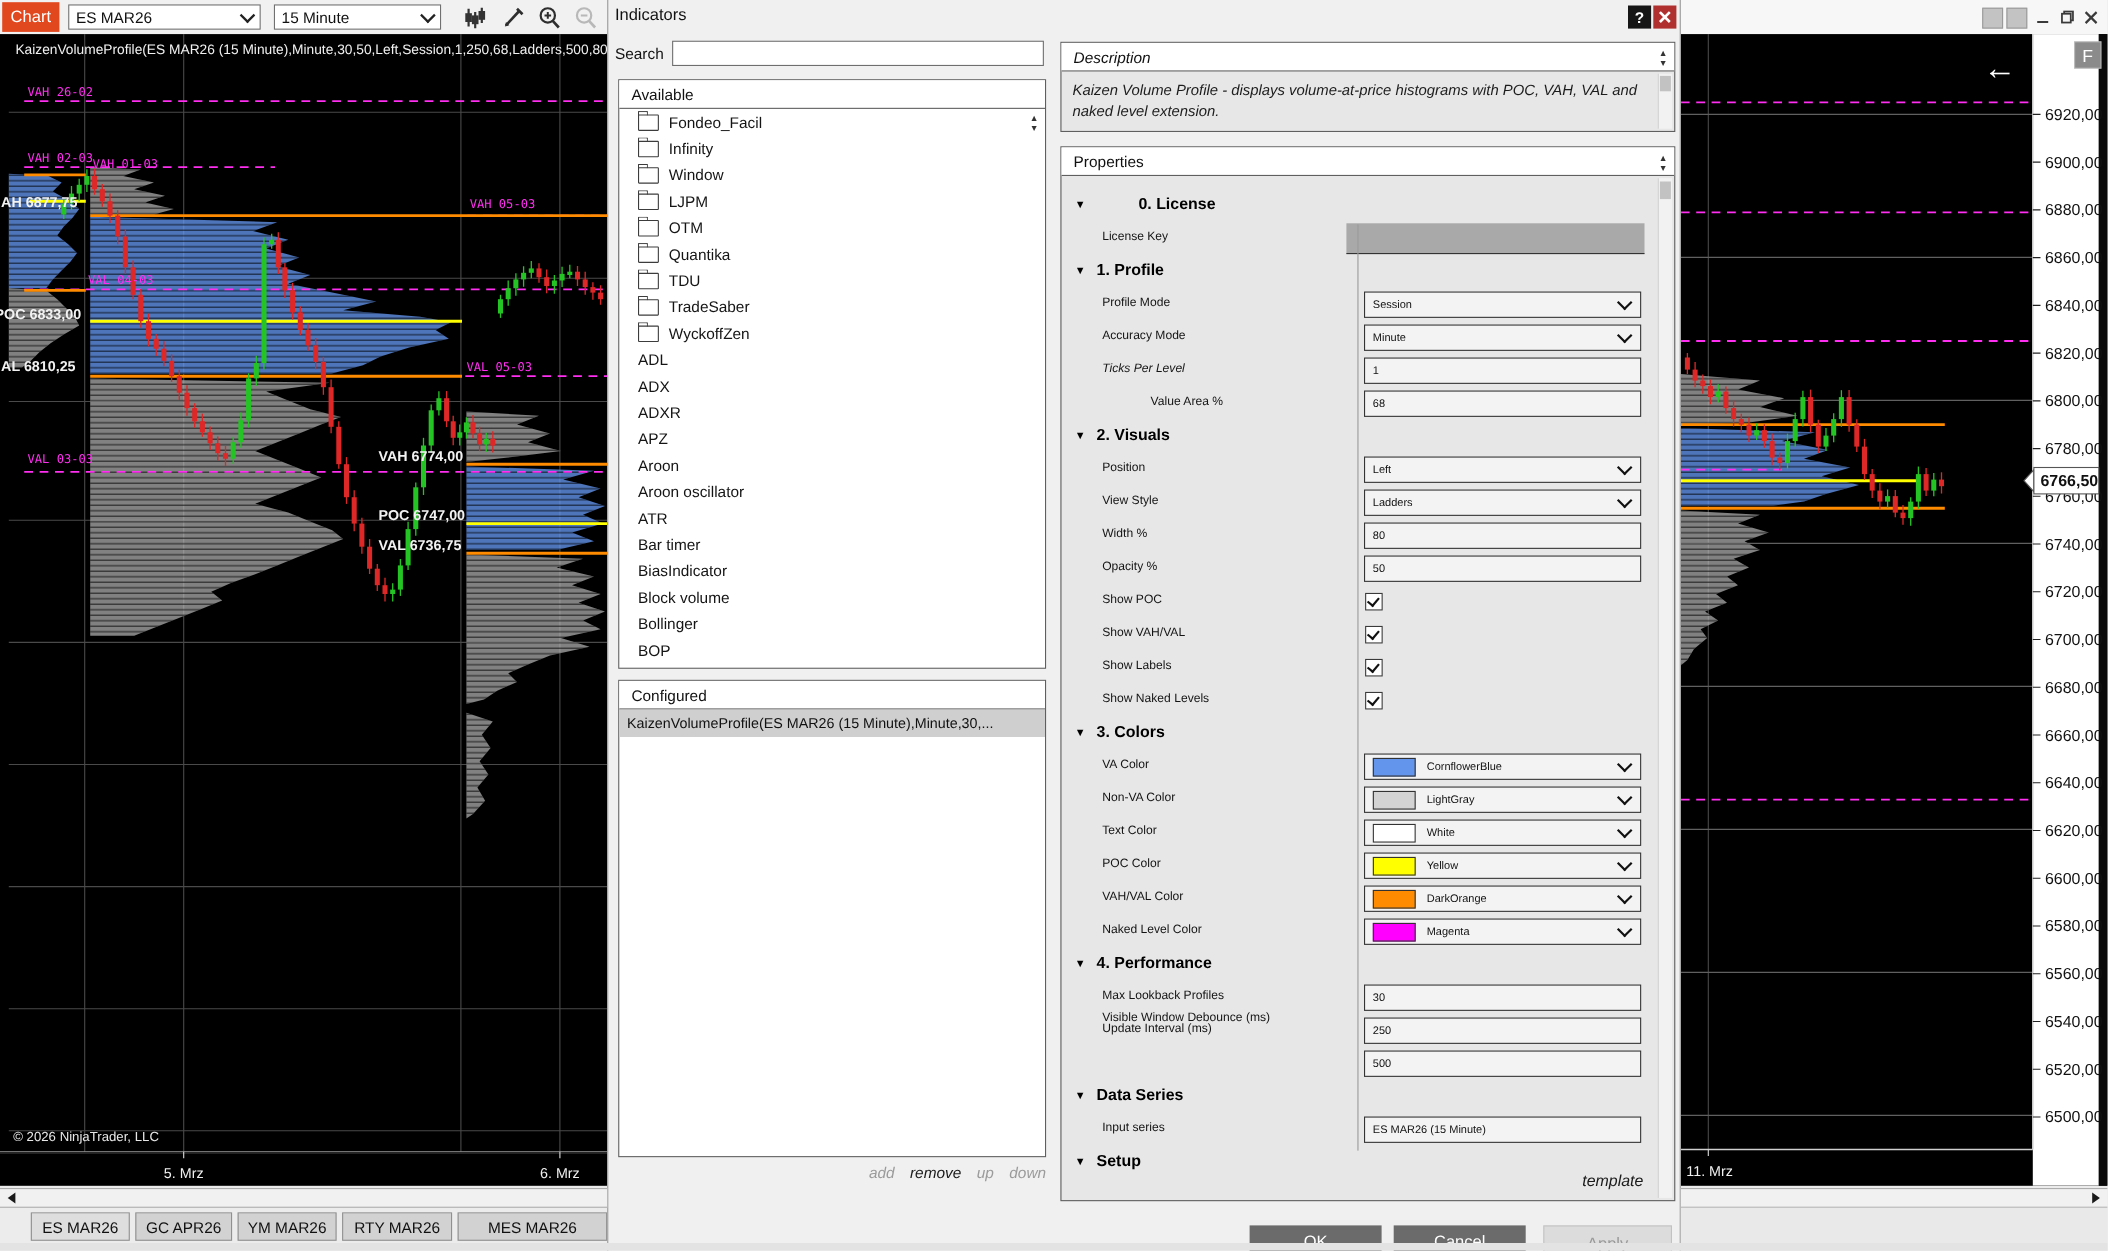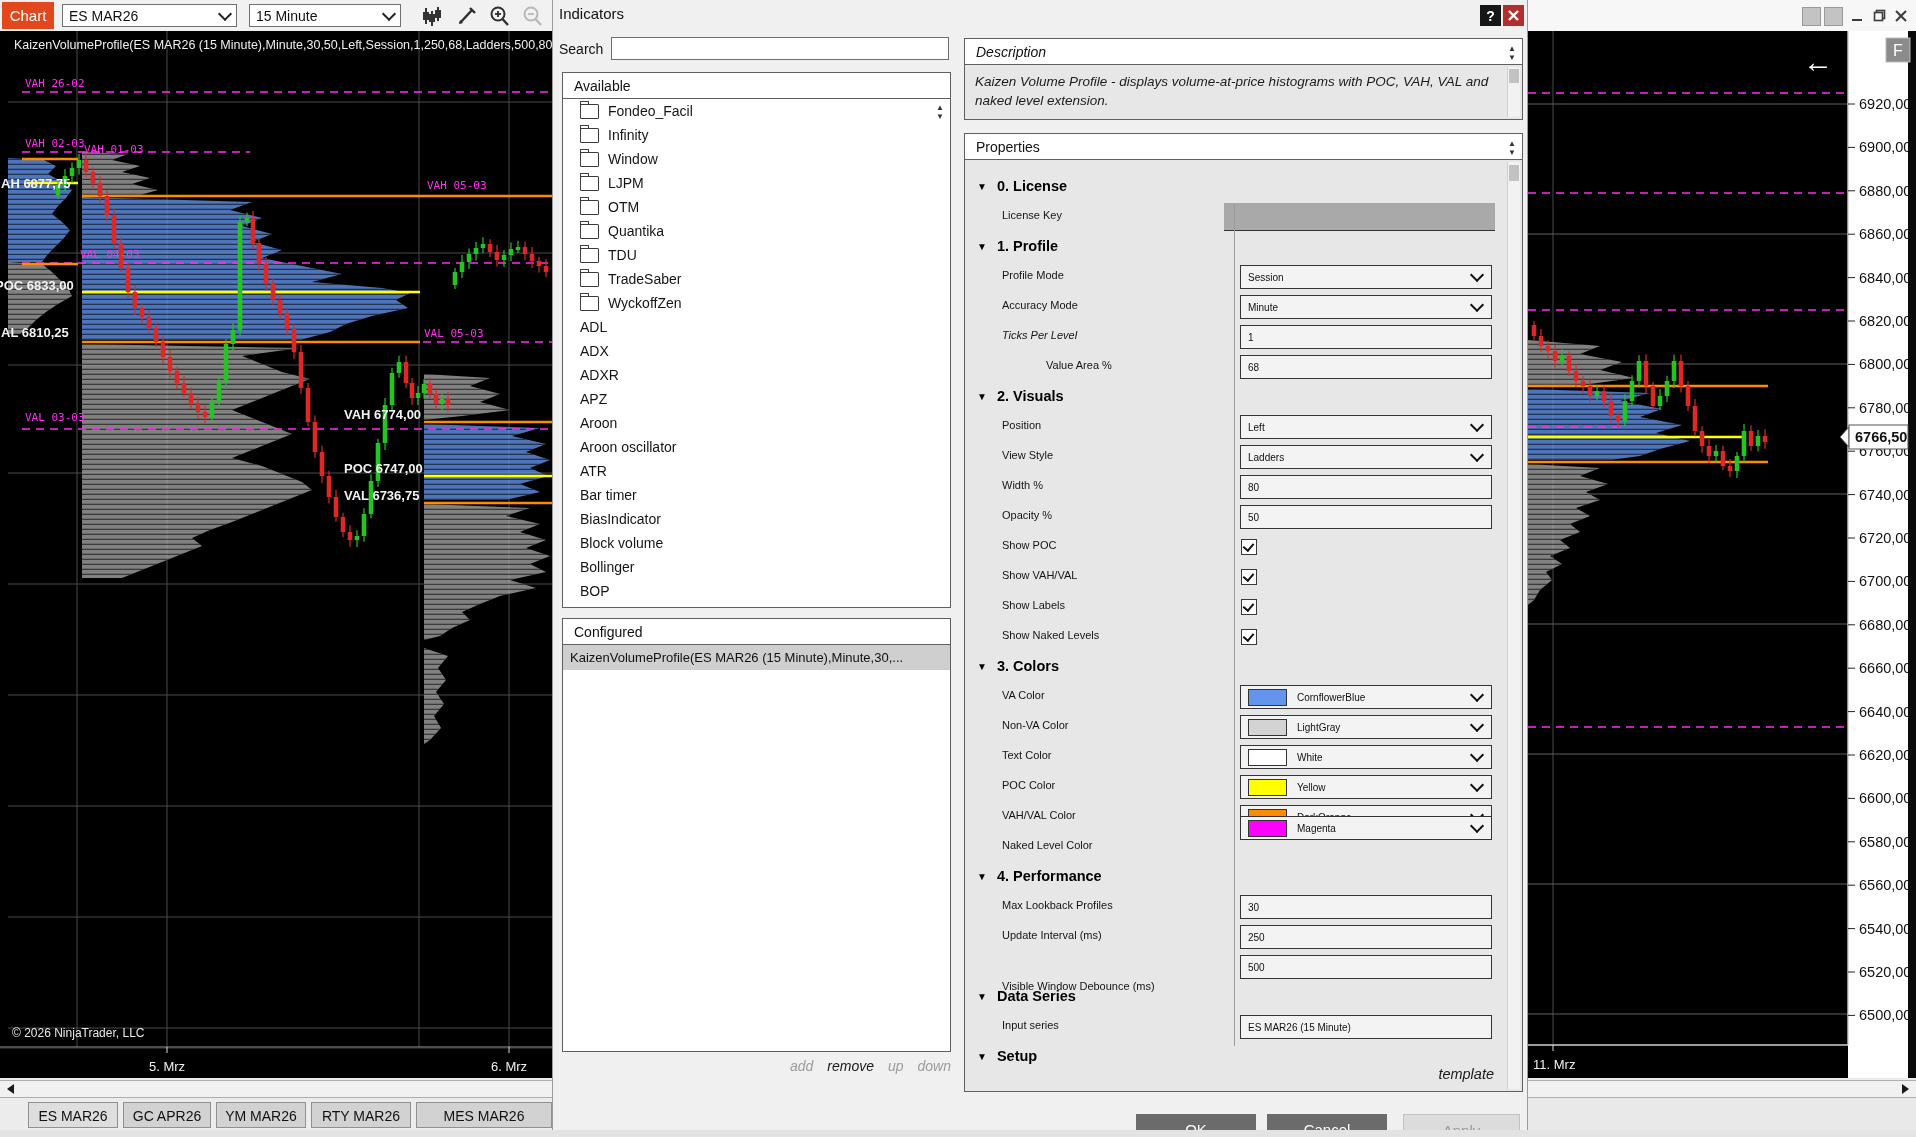--- a/index.html
+++ b/index.html
@@ -633,21 +633,21 @@
 
   <div class="abs panel" id="prop-panel">
     <div class="panel-hdr">Properties</div>
     <div class="scroll-arrows" style="top:5px;">
         <span>▲</span>
         <span>▼</span>
       </div>
     <div id="prop-body" style="position:absolute;left:0;top:26px;right:0;bottom:0;overflow:hidden;">
         <div class="sec-hdr" style="top: 18px;">
           <span class="tri">▼</span>
-          <span style="font-weight: bold;">0. License</span>
+          <span style="font-weight: bold; margin-left: 38px;">0. License</span>
         </div>
         <div class="prop-label" style="top: 49px;">License Key</div>
         <div class="mask" style="top: 43px;"></div>
         <div class="sec-hdr" style="top: 78px;">
           <span class="tri">▼</span>
           <span style="font-weight: bold;">1. Profile</span>
         </div>
         <div class="prop-label" style="top: 109px;">Profile Mode</div>
         <div class="vbox" style="top: 105px;">
           <span>Session</span>
@@ -724,38 +724,38 @@
           <span>Yellow</span>
           <span class="chev"></span>
         </div>
         <div class="prop-label" style="top: 649px;">VAH/VAL Color</div>
         <div class="vbox" style="top: 645px;">
           <span class="swatch" style="background: rgb(255, 140, 0);"></span>
           <span>DarkOrange</span>
           <span class="chev"></span>
         </div>
         <div class="prop-label" style="top: 679px;">Naked Level Color</div>
-        <div class="vbox" style="top: 656px;">
+        <div class="vbox" style="top: 675px;">
           <span class="swatch" style="background: rgb(255, 0, 255);"></span>
           <span>Magenta</span>
           <span class="chev"></span>
         </div>
         <div class="sec-hdr" style="top: 708px;">
           <span class="tri">▼</span>
           <span style="font-weight: bold;">4. Performance</span>
         </div>
         <div class="prop-label" style="top: 739px;">Max Lookback Profiles</div>
         <div class="vbox" style="top: 735px;">
           <span>30</span>
         </div>
         <div class="prop-label" style="top: 769px;">Update Interval (ms)</div>
         <div class="vbox" style="top: 765px;">
           <span>250</span>
         </div>
-        <div class="prop-label" style="top: 820px;">Visible Window Debounce (ms)</div>
+        <div class="prop-label" style="top: 759px;">Visible Window Debounce (ms)</div>
         <div class="vbox" style="top: 795px;">
           <span>500</span>
         </div>
         <div class="sec-hdr" style="top: 828px;">
           <span class="tri">▼</span>
           <span style="font-weight: bold;">Data Series</span>
         </div>
         <div class="prop-label" style="top: 859px;">Input series</div>
         <div class="vbox" style="top: 855px;">
           <span>ES MAR26 (15 Minute)</span>

